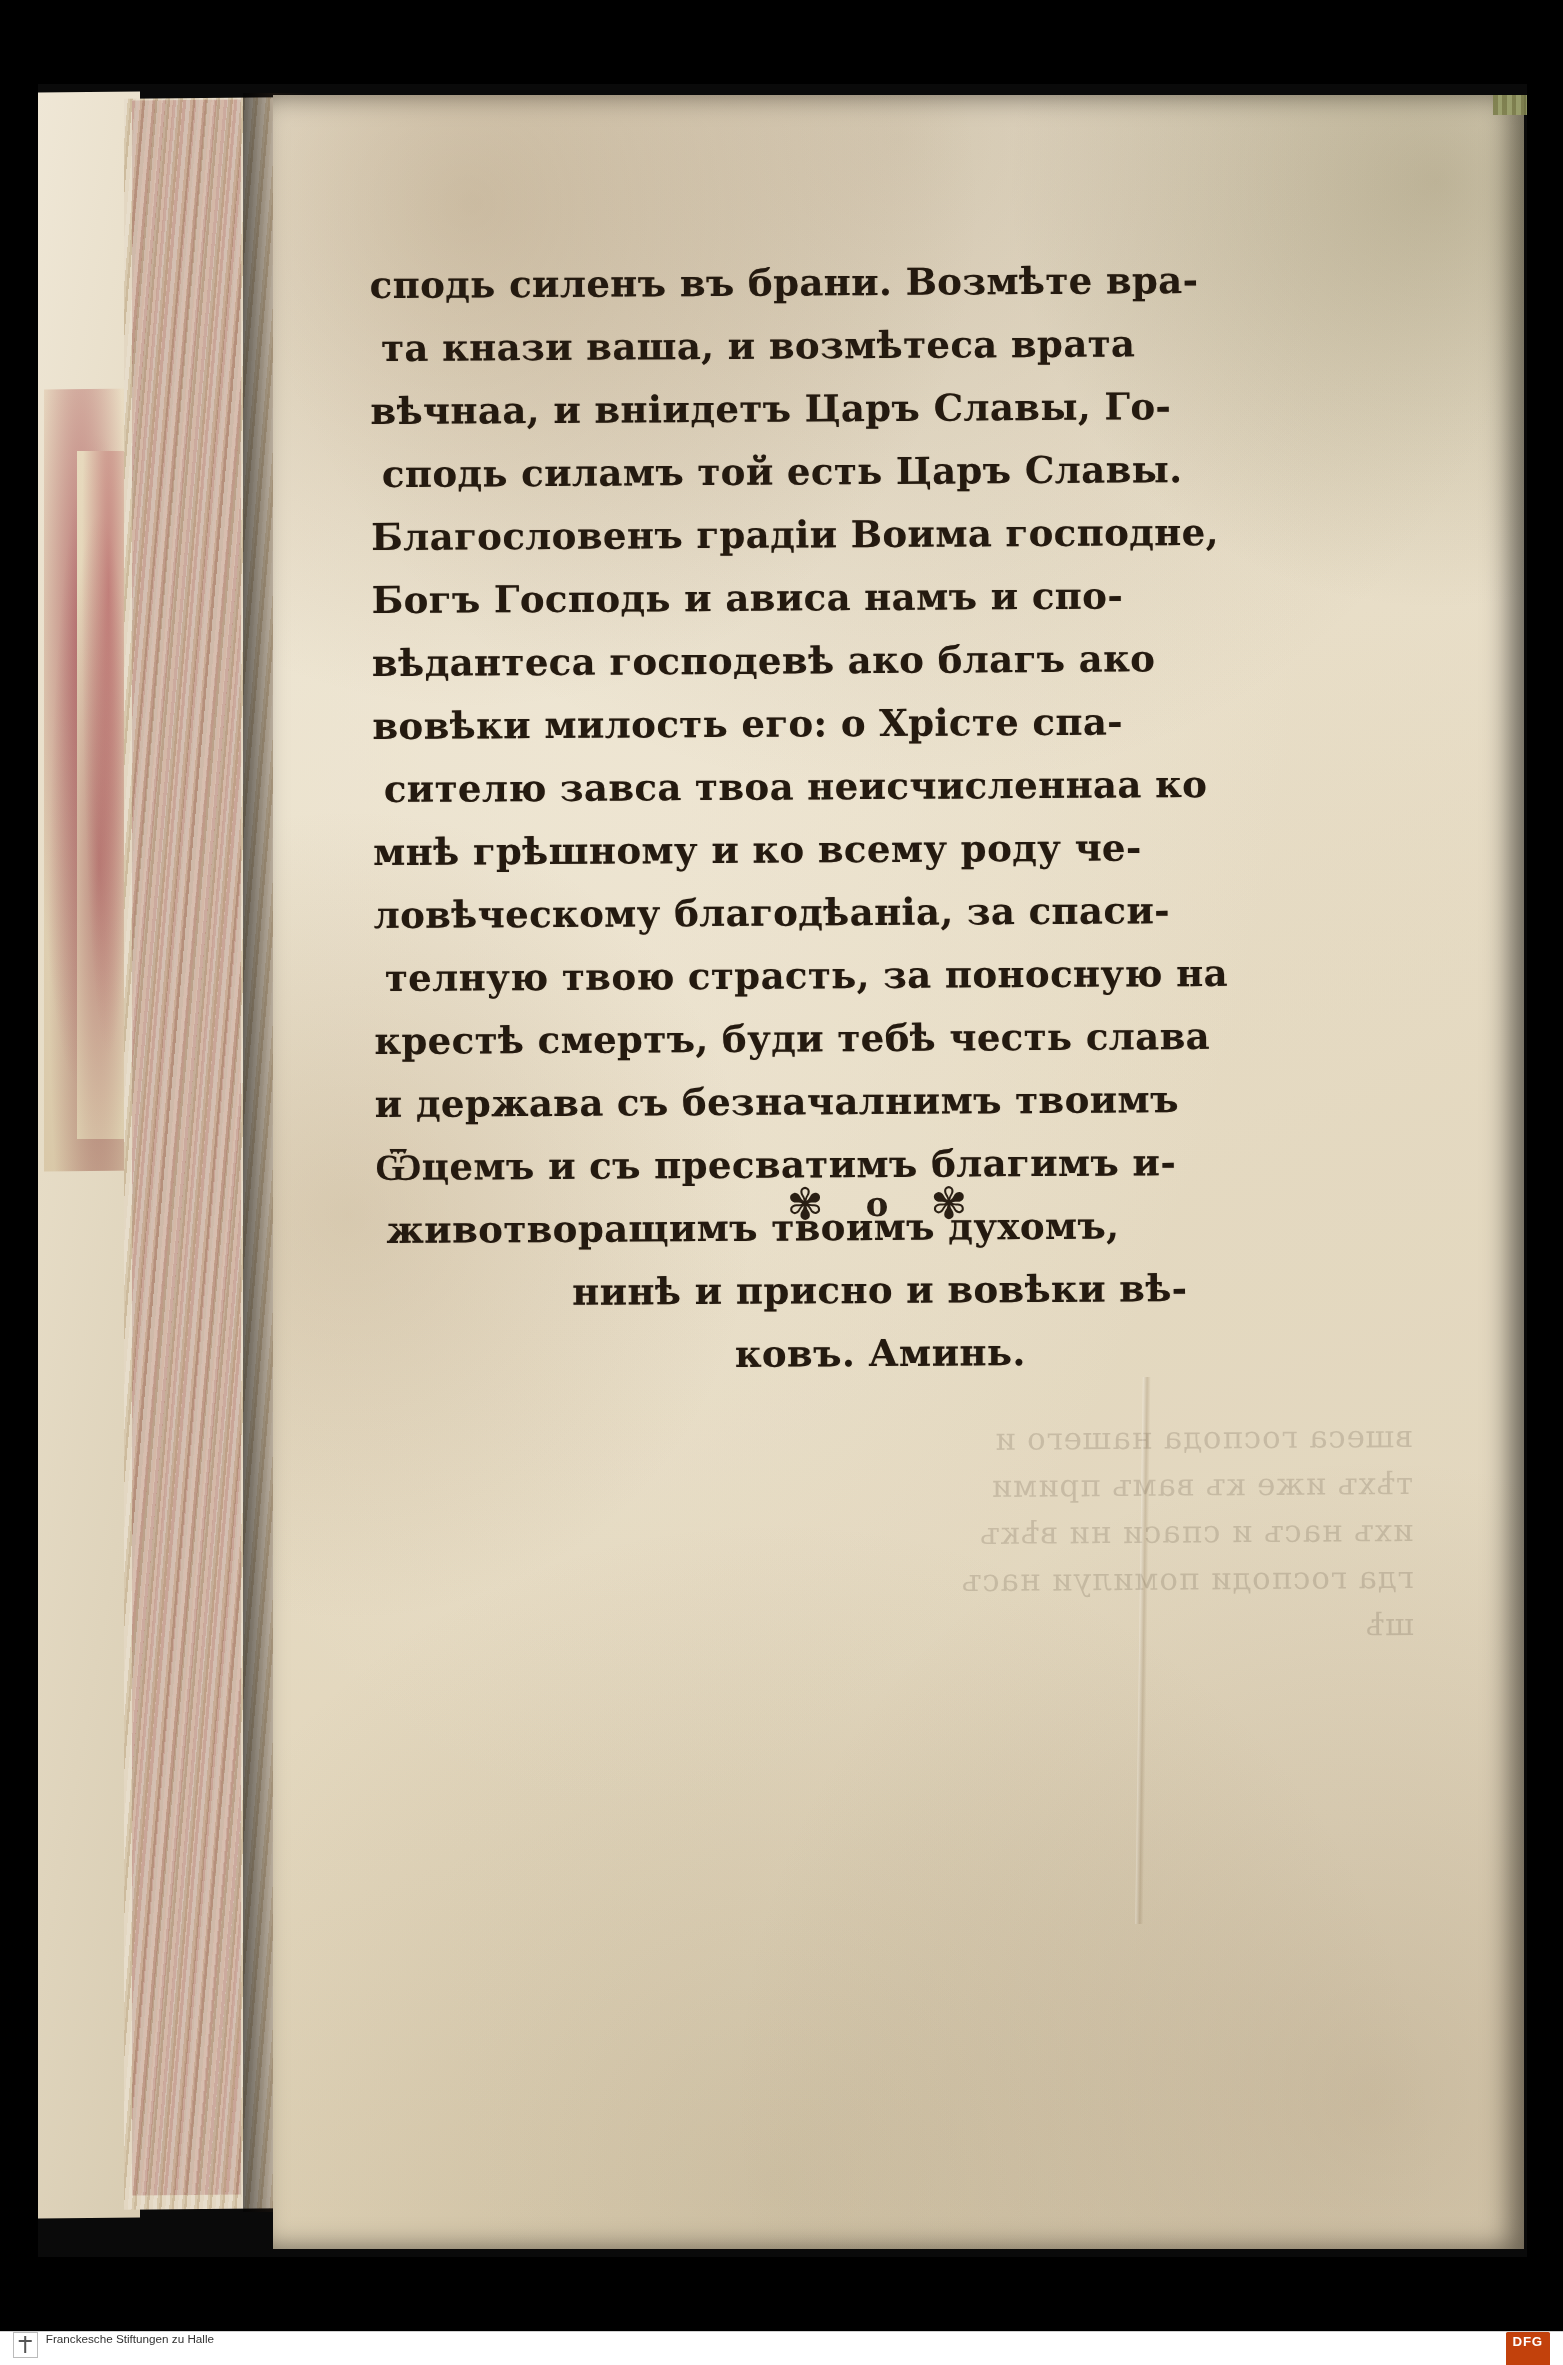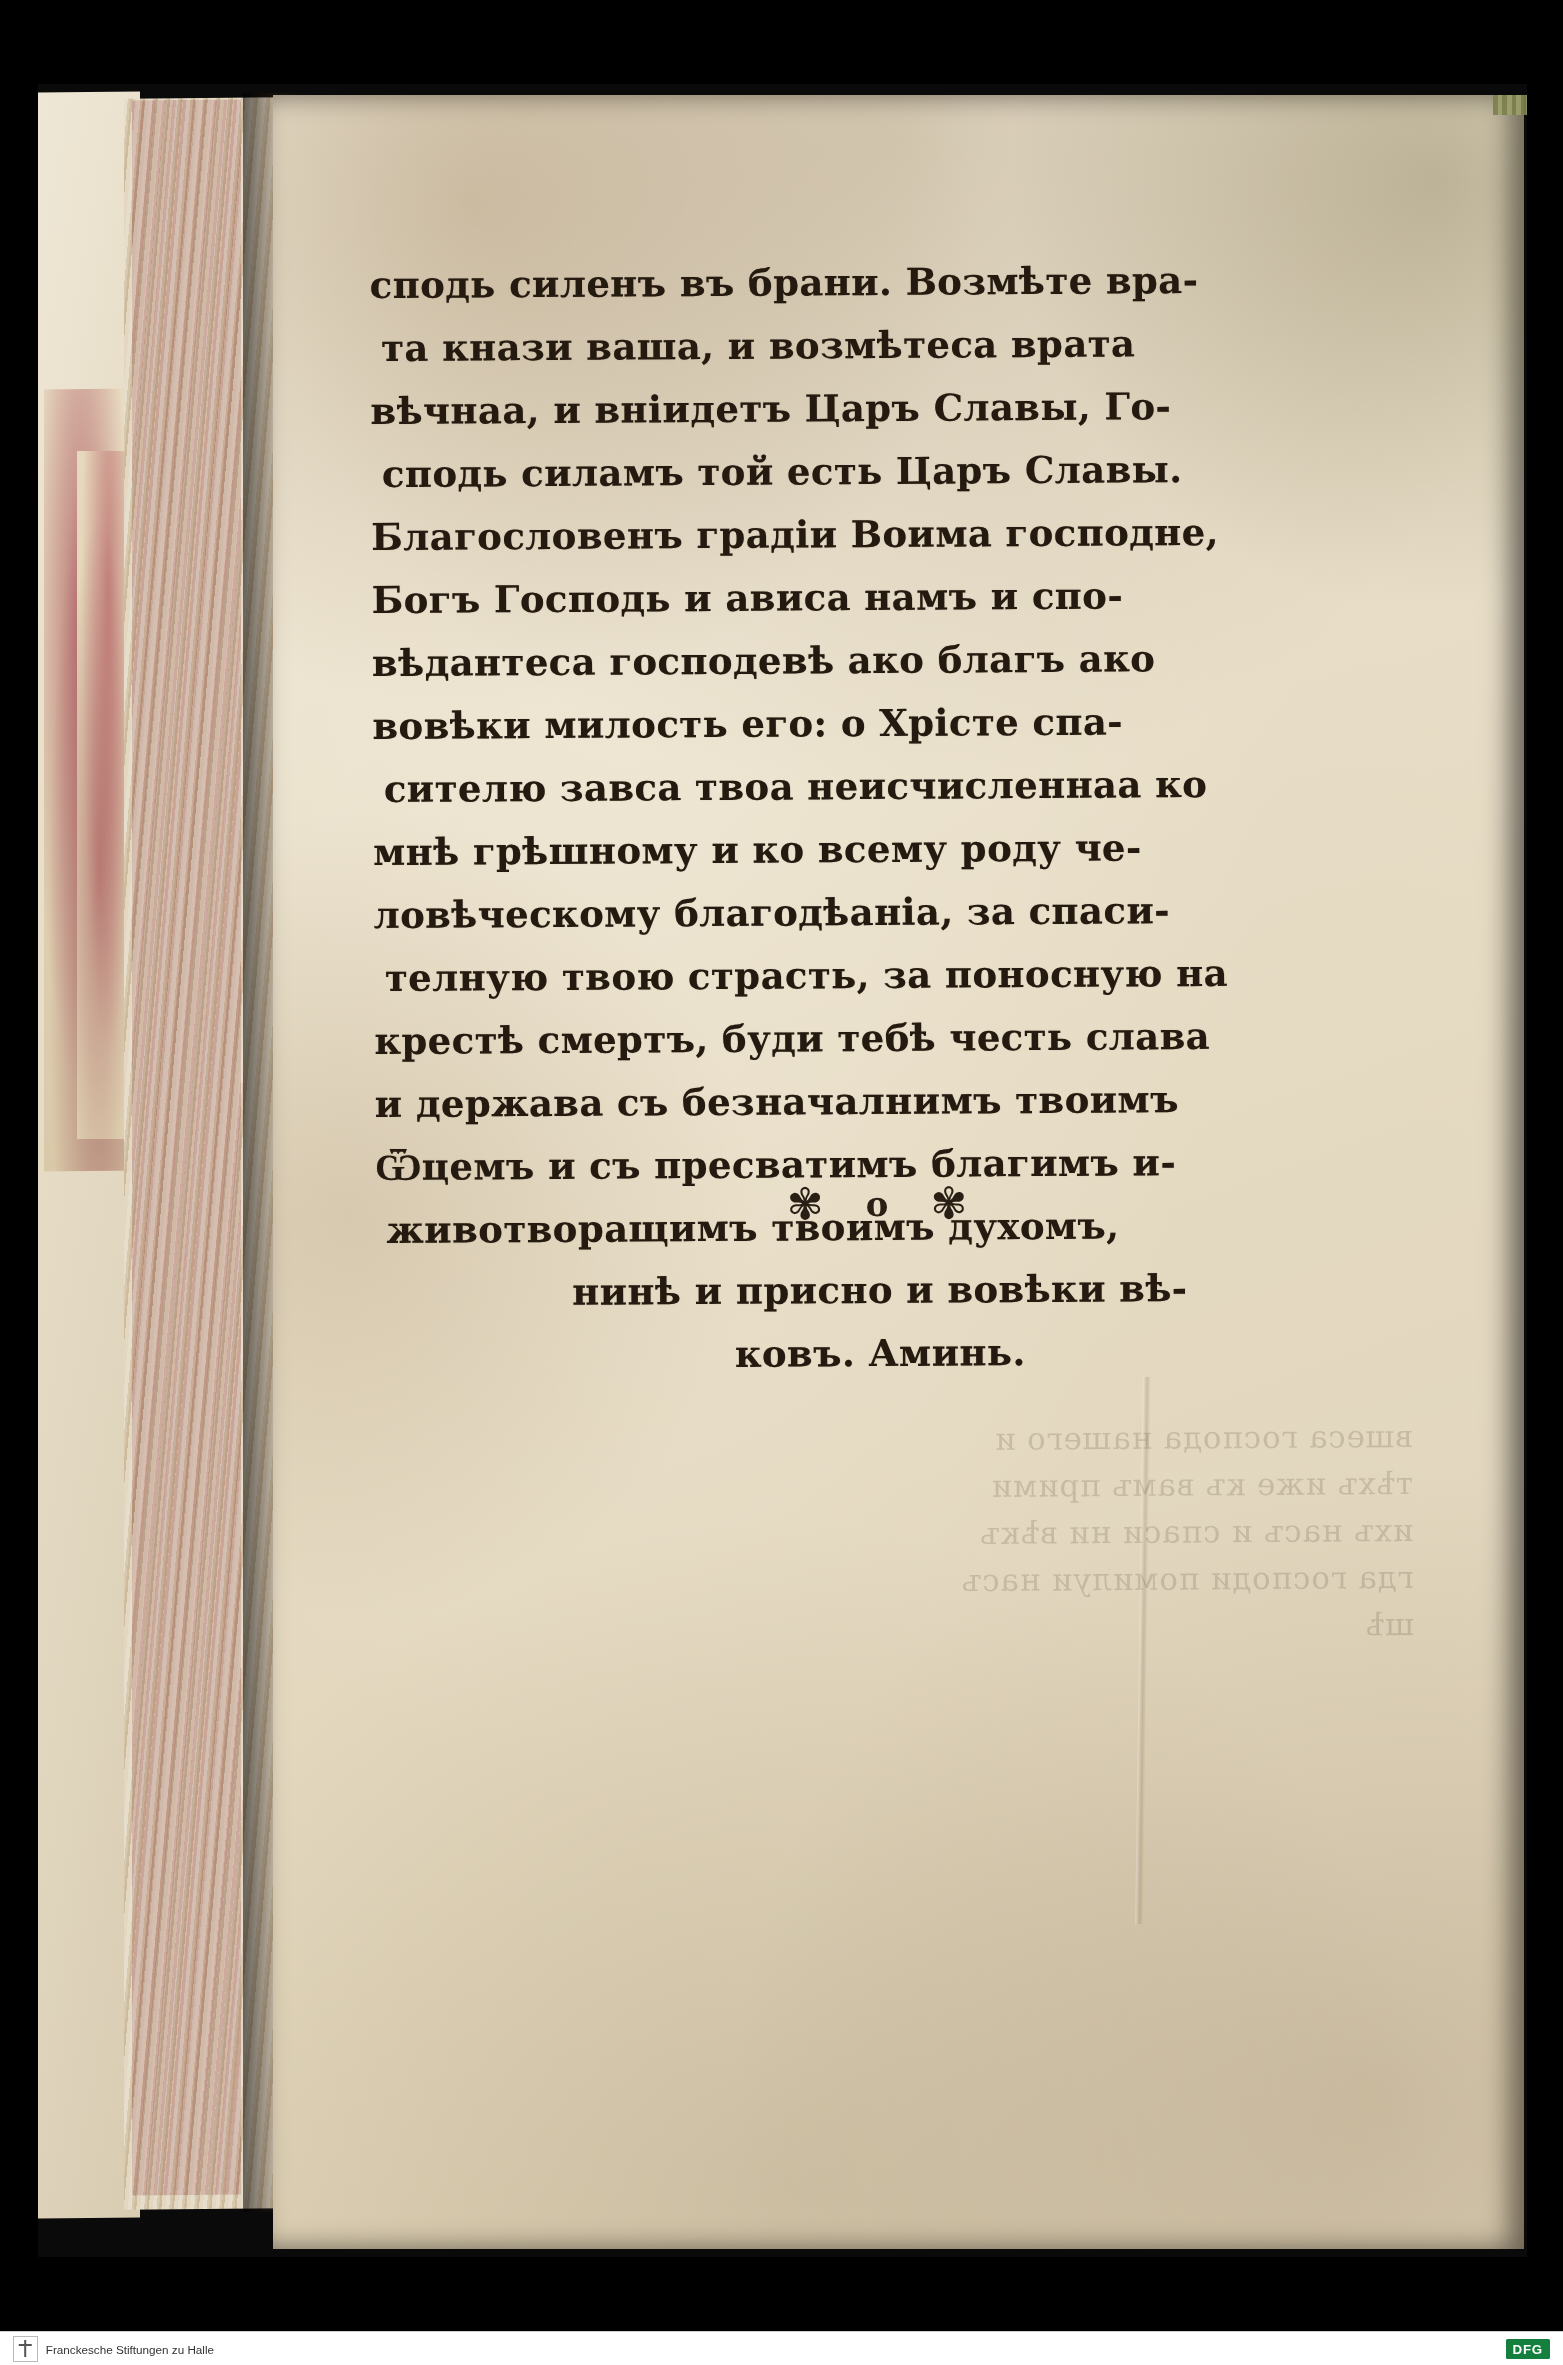--- a/index.html
+++ b/index.html
@@ -217,21 +217,20 @@
 
   
   #statusbar {
     position: absolute;
     left: 0;
     bottom: 0;
     width: 1564px;
     height: 34px;
     background: #ffffff;
     display: flex;
-    align-items: center;
     border-top: 0.8px solid #d0d0d0;
   }
   #statusbar .fs-logo {
     width: 23.5px;
     height: 23.5px;
     margin-left: 12.5px;
     margin-right: 7.8px;
     background: #ffffff;
     border: 0.8px solid #bbb;
     position: relative;
@@ -258,21 +257,21 @@
     transform: translateX(-50%);
   }
   #statusbar .credit {
     font-family: "Liberation Sans", sans-serif;
     font-size: 11.7px;
     color: #333333;
   }
   #statusbar .dfg {
     margin-left: auto;
     margin-right: 14px;
-    background: #15803d;
+    background: #c2410c;
     color: #ffffff;
     font-family: "Liberation Sans", sans-serif;
     font-weight: 700;
     font-size: 13.3px;
     letter-spacing: 0.8px;
     padding: 2.3px 7px 2.3px 7px;
     border-radius: 1.6px;
   }
 </style>
 </head>

